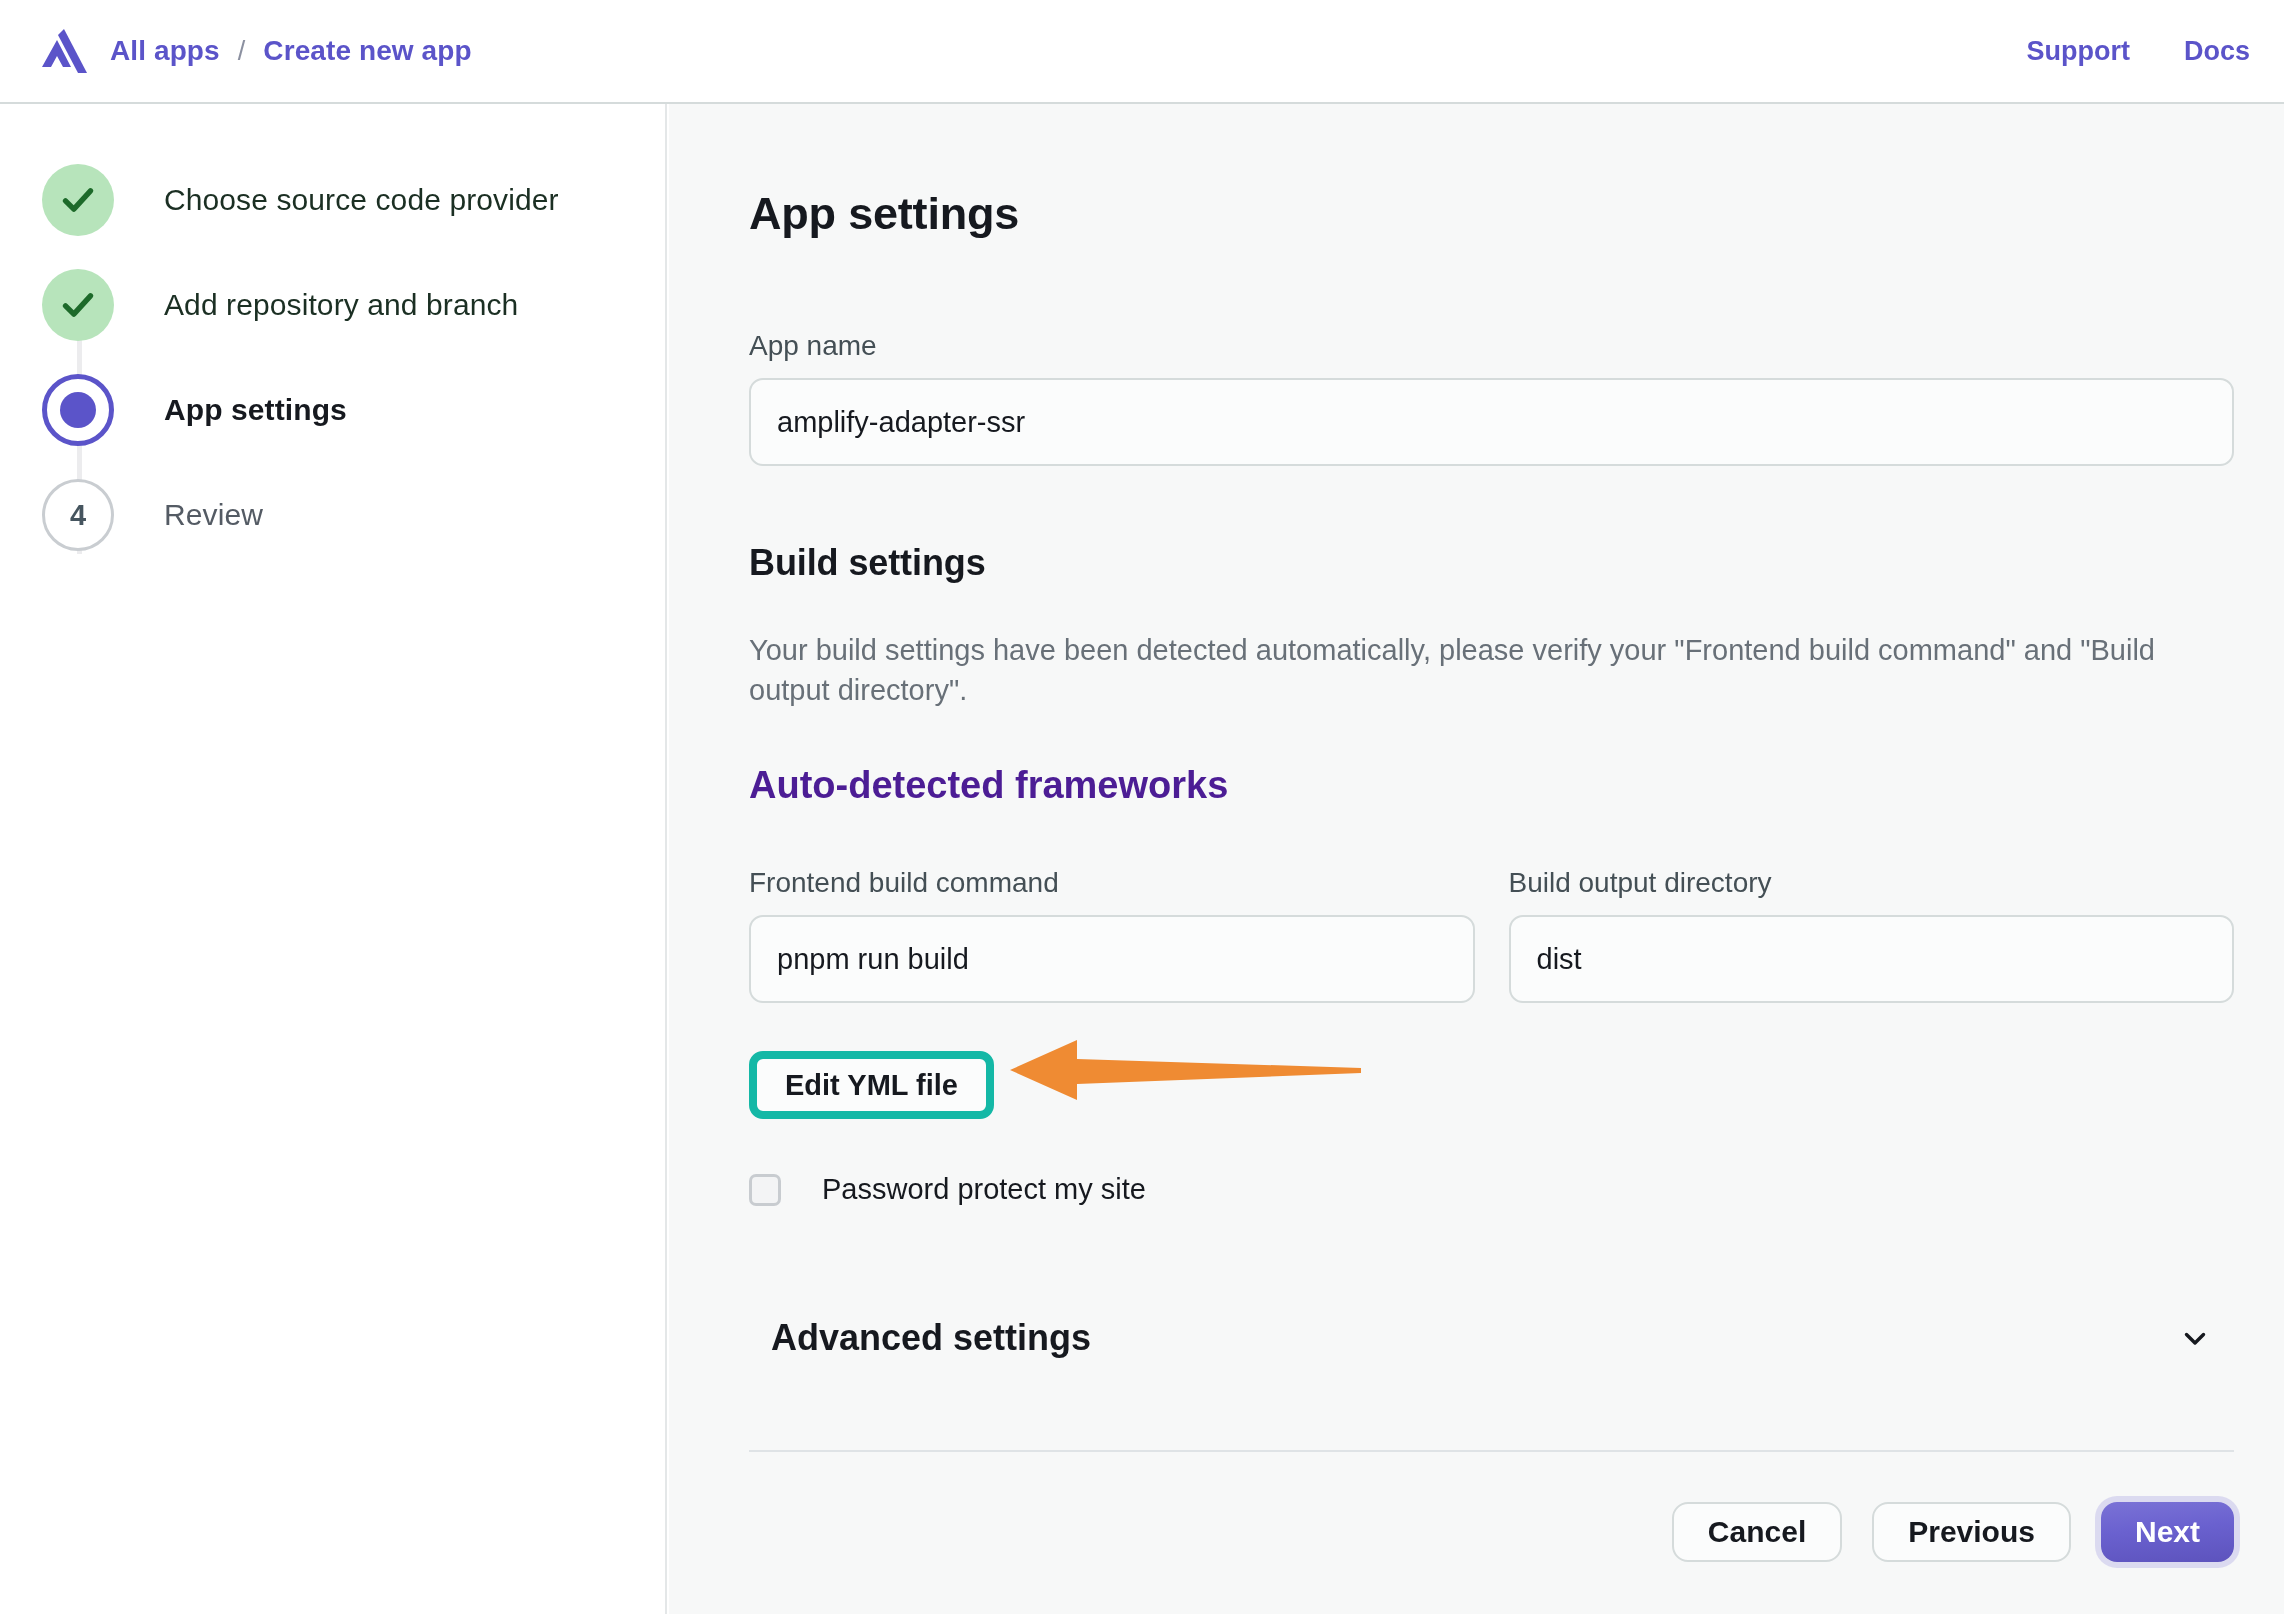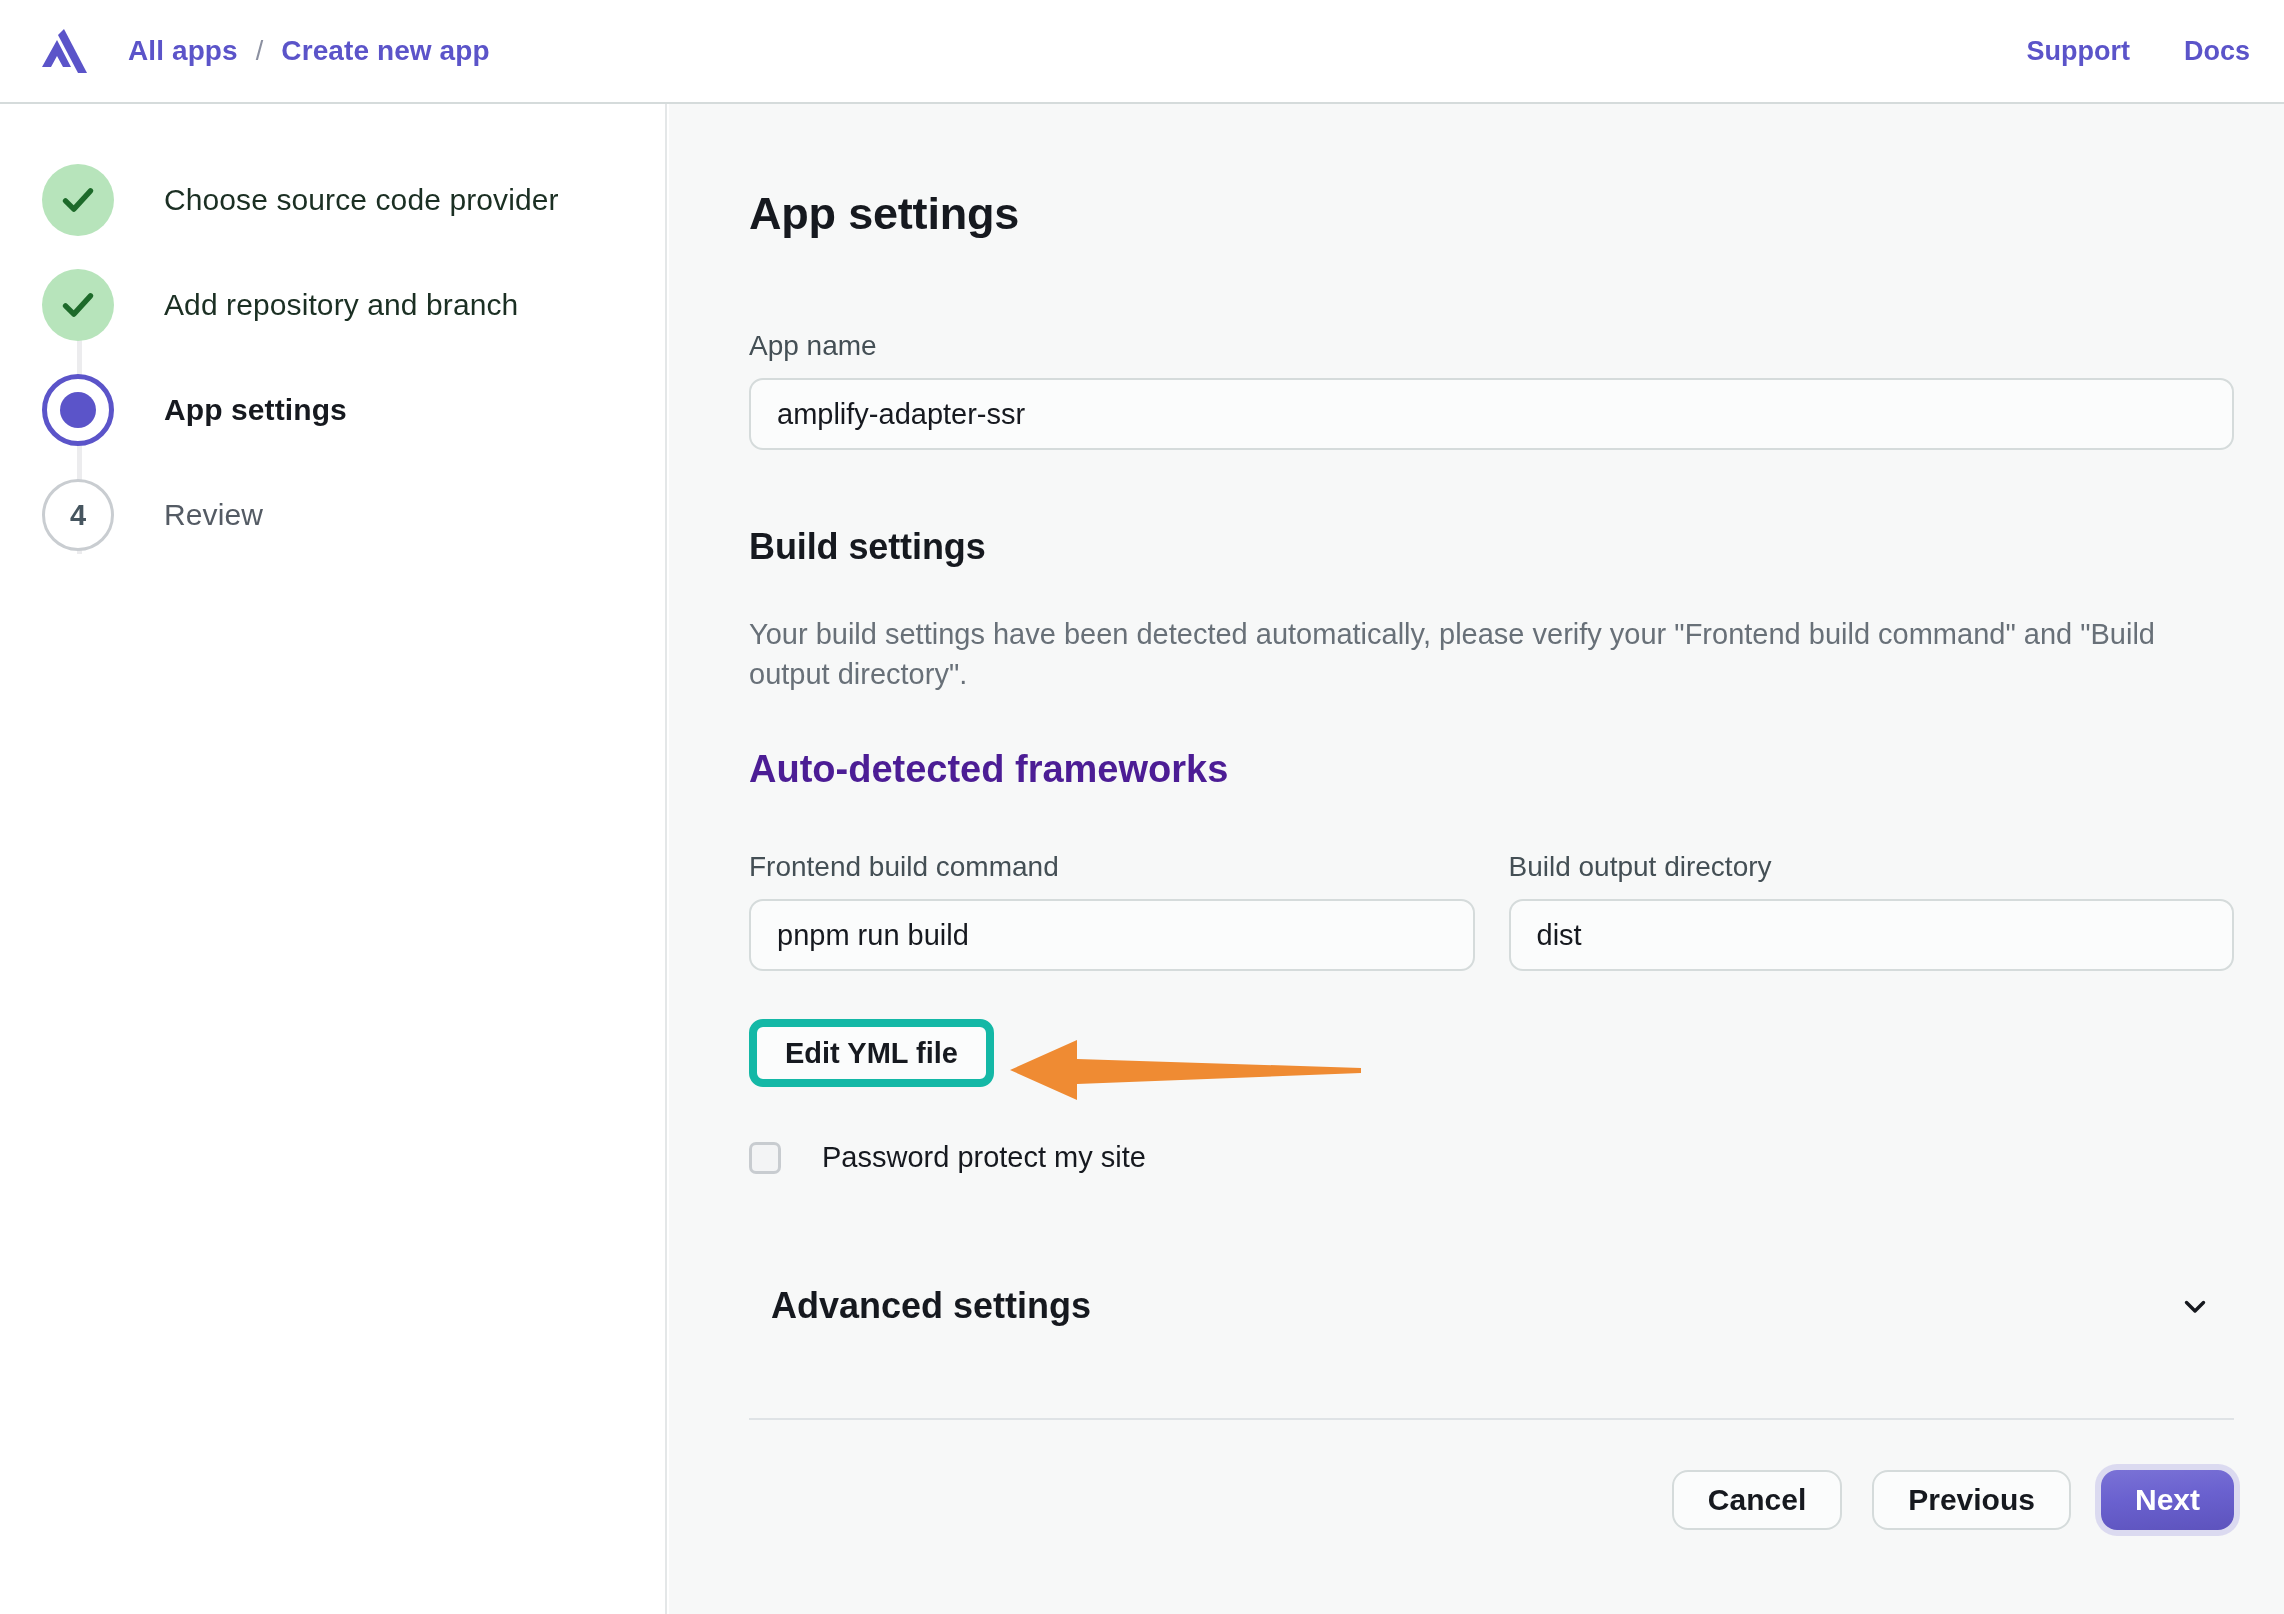--- a/index.html
+++ b/index.html
@@ -22,21 +22,21 @@
     border-bottom: 2px solid #d5dbdb;
     display: flex; align-items: center;
   }
   .brand-logo {
     margin-left: 36px;
     width: 56px; height: 52px;
     display: flex; align-items: center; justify-content: center;
   }
   .breadcrumb {
     display: flex; align-items: center;
-    margin-left: 36px;
+    margin-left: 18px;
     font-size: 28px; font-weight: 700;
     letter-spacing: 0.1px;
   }
   .crumb-link { color: #5b54c9; cursor: pointer; }
   .crumb-sep { color: #8b90a0; margin: 0 18px; font-weight: 400; font-size: 27px; }
   .header-right {
     margin-left: auto; margin-right: 34px;
     display: flex; align-items: center; gap: 54px;
     font-size: 27px; font-weight: 700;
   }
@@ -106,21 +106,21 @@
     font-size: 45px; font-weight: 700; color: #16191f;
     letter-spacing: -0.2px;
   }
 
   .field-label {
     font-size: 28px; color: #444f55;
     margin-top: 0; margin-bottom: 16px;
   }
   .text-input {
     display: block;
-    width: 100%; height: 72px;
+    width: 100%; height: 88px;
     border: 2px solid #d5dbdb;
     border-radius: 14px;
     background: #fbfcfc;
     font-family: "Liberation Sans", sans-serif;
     font-size: 29px; color: #16191f;
     padding: 13px 26px;
     outline: none;
   }
 
   .app-name-block { margin-top: 90px; }

